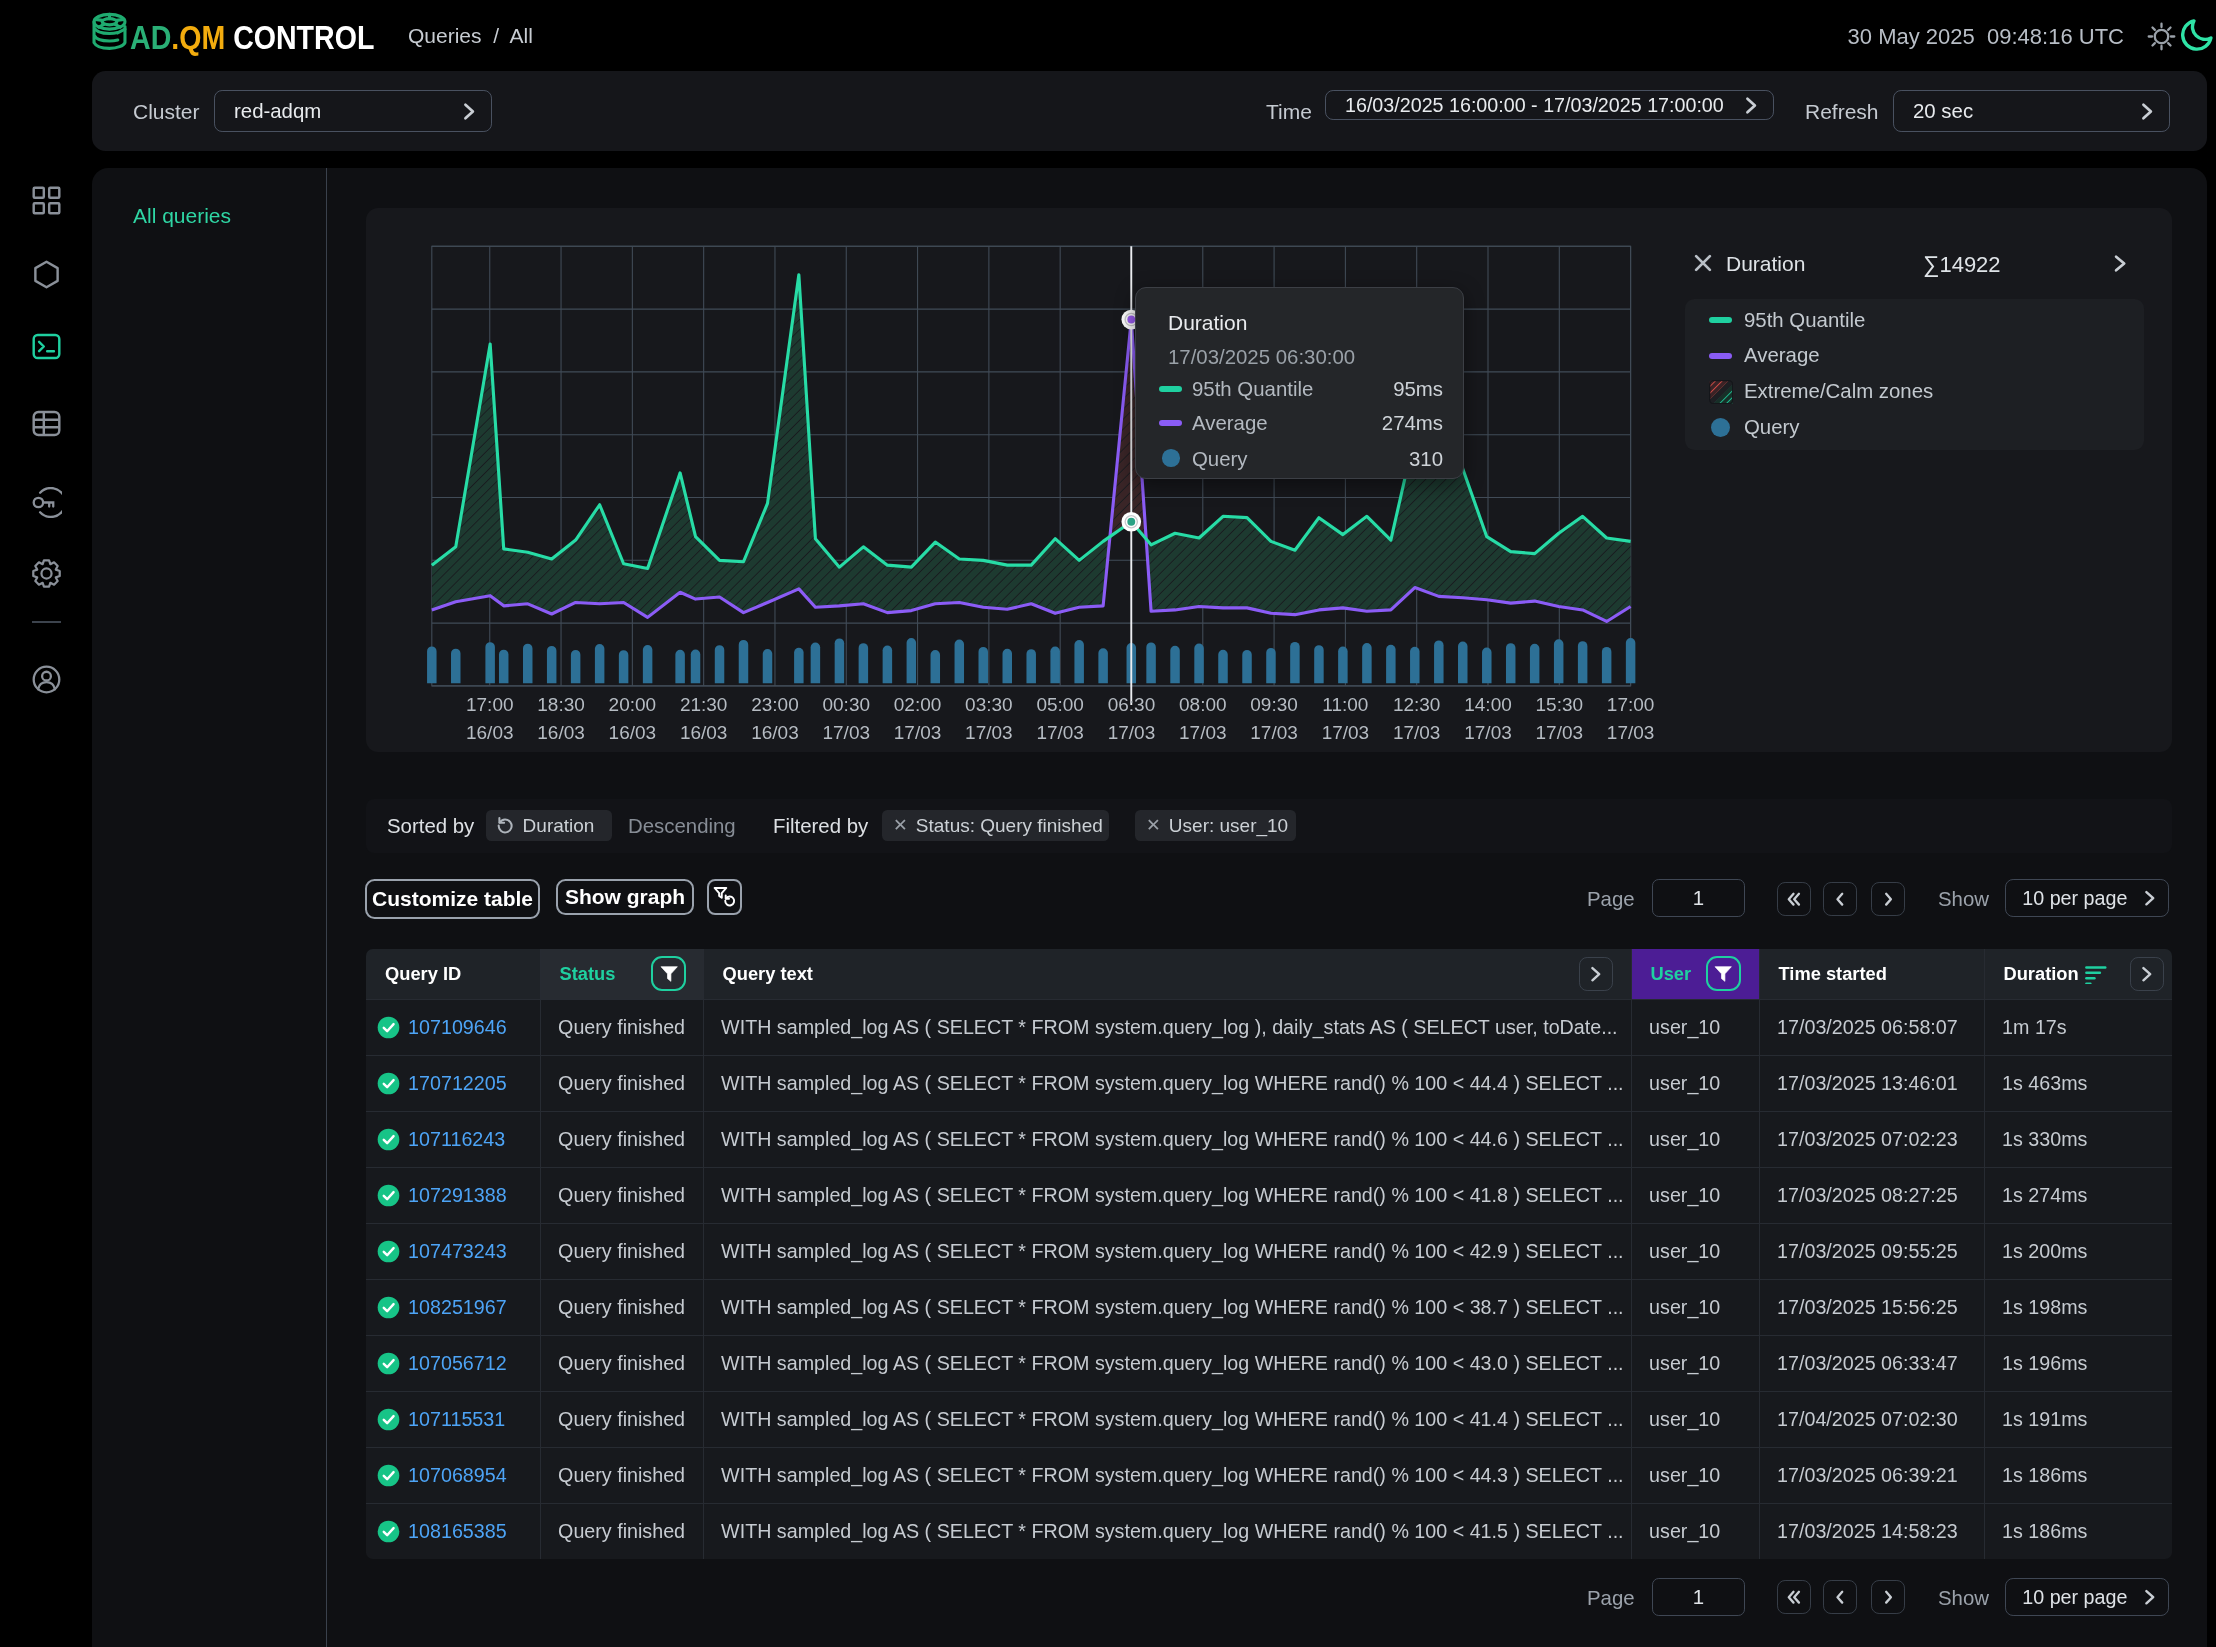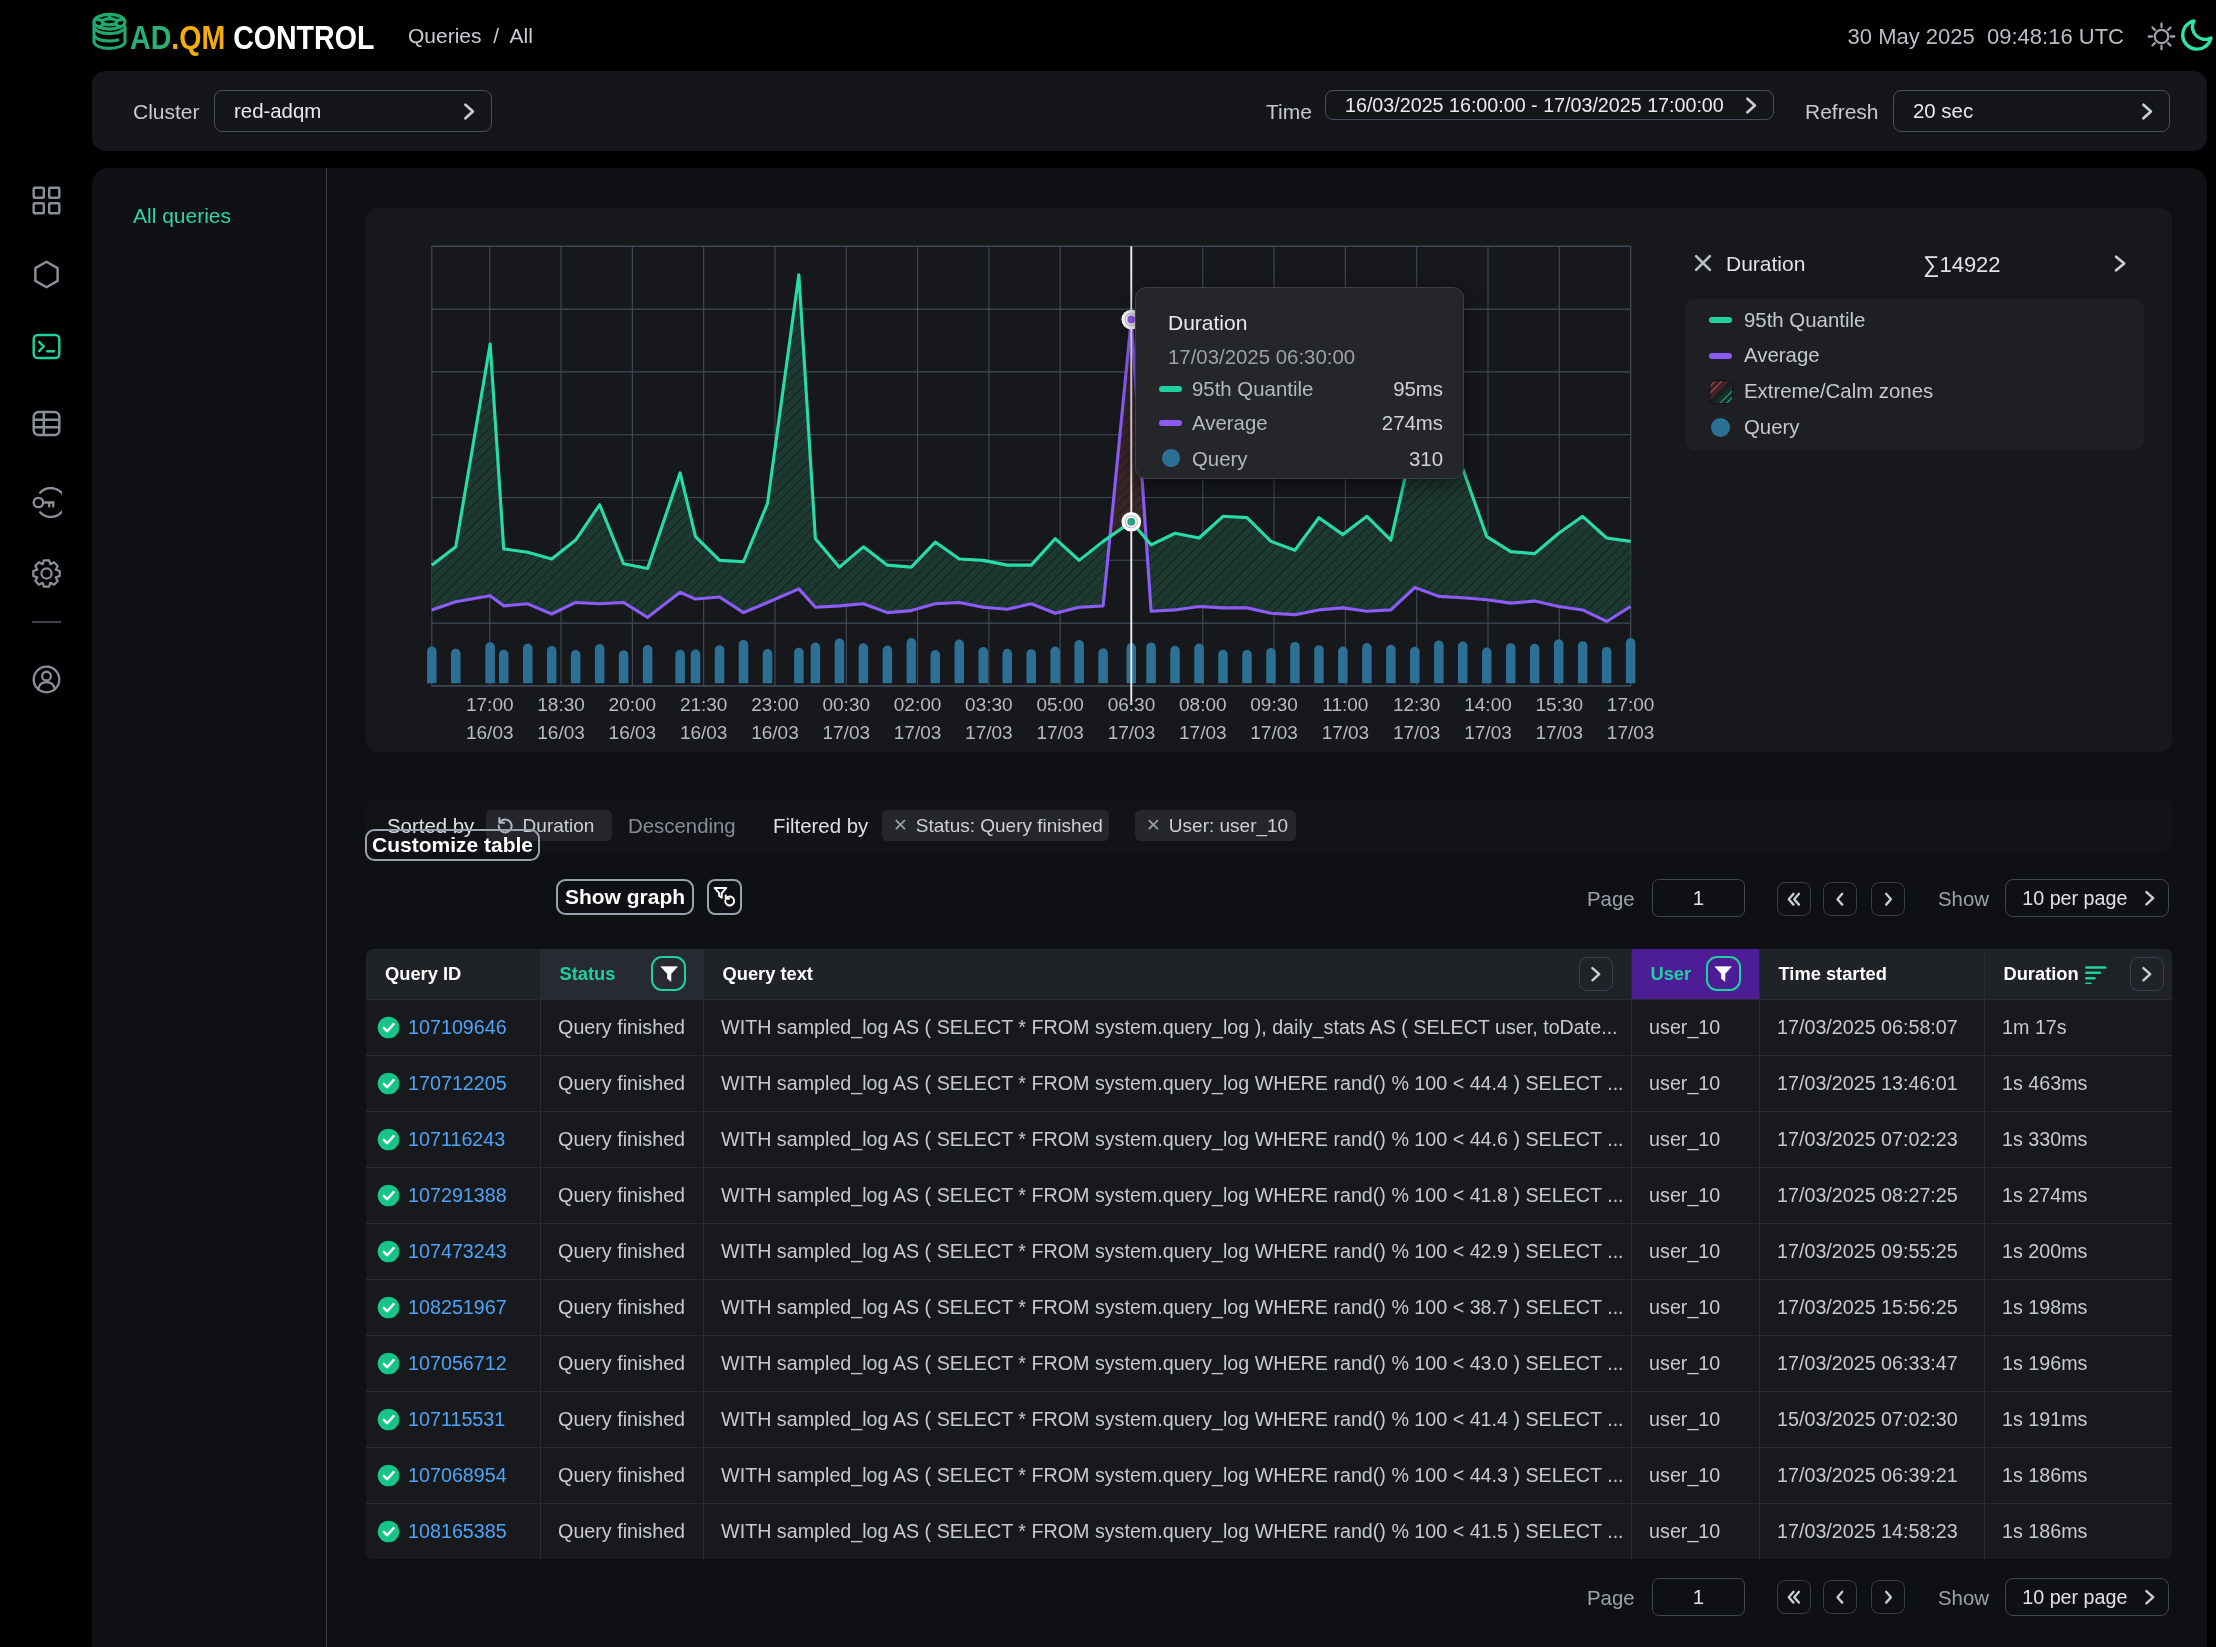--- a/index.html
+++ b/index.html
@@ -349,21 +349,21 @@
 <div class="abs" style="left:773px;top:815px;font-size:20.4px;color:#dde0e4">Filtered by</div>
 <div class="abs chip" style="left:882px;top:810px;width:227px">
   <span style="margin-left:11px;color:#9aa0a8;font-size:17.6px">✕</span>
   <span style="margin-left:8.1px">Status: Query finished</span>
 </div>
 <div class="abs chip" style="left:1135px;top:810px;width:161px">
   <span style="margin-left:11px;color:#9aa0a8;font-size:17.6px">✕</span>
   <span style="margin-left:8.1px">User: user_10</span>
 </div>
 
-<div class="abs btn" style="left:365px;top:829px;width:175px;height:32px">Customize table</div>
+<div class="abs btn" style="left:365px;top:879px;width:175px;height:40px">Customize table</div>
 <div class="abs btn" style="left:556px;top:879px;width:138px;height:36px">Show graph</div>
 <div class="abs btn" style="left:707px;top:879px;width:35px;height:36px;border-radius:8.1px">
   <svg width="26" height="26" viewBox="0 0 40 40">
     <g fill="none" stroke="#fff" stroke-width="3" stroke-linecap="round" stroke-linejoin="round">
       <path d="M4 6 h18 l-7 8 v7 l-4 -2.8 v-4.2 Z"></path>
       <g transform="translate(17.5 15.5) scale(0.72)">
         <path d="M5.5 9.5 A9.5 9.5 0 1 1 4 14" stroke-width="4.2"></path>
         <path d="M5 3 v7 h7" stroke-width="4.2"></path>
       </g>
     </g>
@@ -544,21 +544,21 @@
             <td>1s 196ms</td>
           </tr>
 <tr>
             <td style="padding-left:11px"><svg width="23" height="23" viewBox="0 0 34 34" style="vertical-align:middle;margin-right:8.1px">
                 <circle cx="17" cy="17" r="16" fill="#17c487"></circle>
                 <path d="M10 17.5 l5 5 L24.5 12" stroke="#fff" stroke-width="3.6" fill="none" stroke-linecap="round" stroke-linejoin="round"></path>
               </svg><span class="qid" style="vertical-align:middle">107115531</span></td>
             <td>Query finished</td>
             <td>WITH sampled_log AS ( SELECT * FROM system.query_log WHERE rand() % 100 &lt; 41.4 ) SELECT ...</td>
             <td>user_10</td>
-            <td>15/03/2025 07:02:30</td>
+            <td>17/04/2025 07:02:30</td>
             <td>1s 191ms</td>
           </tr>
 <tr>
             <td style="padding-left:11px"><svg width="23" height="23" viewBox="0 0 34 34" style="vertical-align:middle;margin-right:8.1px">
                 <circle cx="17" cy="17" r="16" fill="#17c487"></circle>
                 <path d="M10 17.5 l5 5 L24.5 12" stroke="#fff" stroke-width="3.6" fill="none" stroke-linecap="round" stroke-linejoin="round"></path>
               </svg><span class="qid" style="vertical-align:middle">107068954</span></td>
             <td>Query finished</td>
             <td>WITH sampled_log AS ( SELECT * FROM system.query_log WHERE rand() % 100 &lt; 44.3 ) SELECT ...</td>
             <td>user_10</td>

